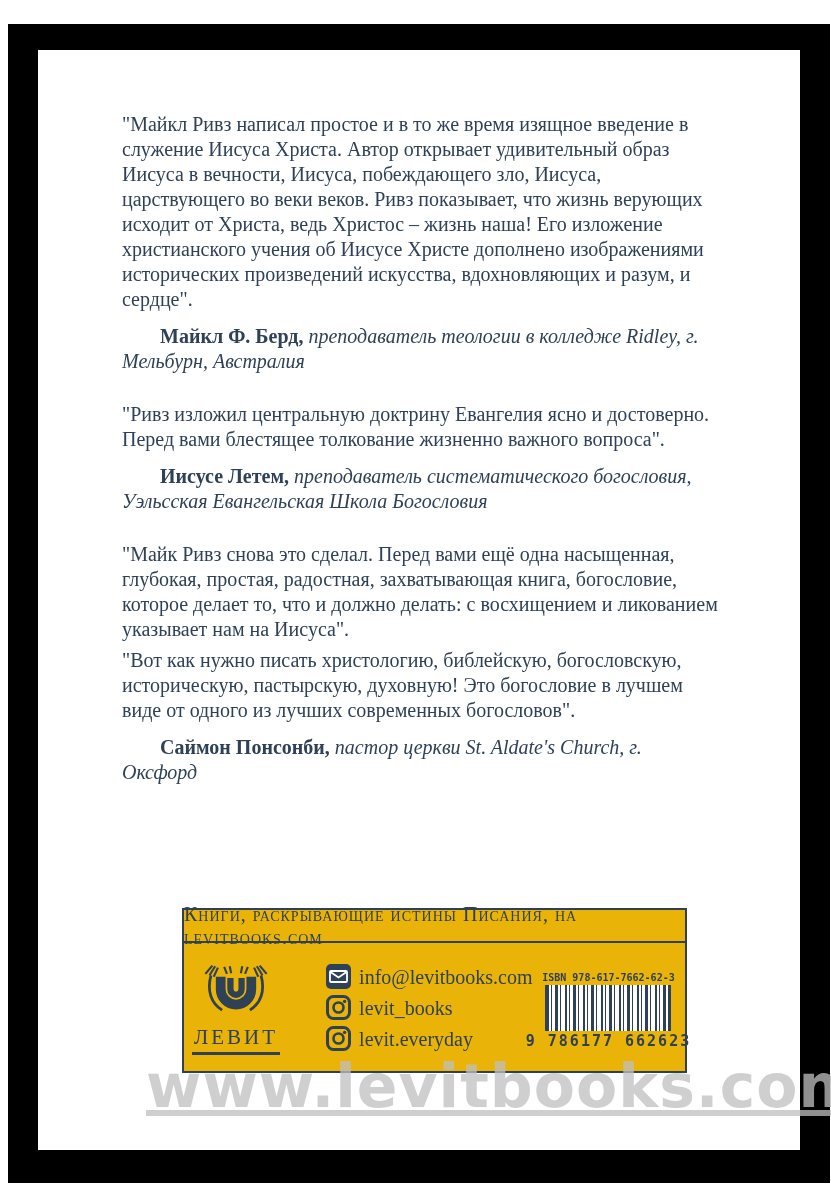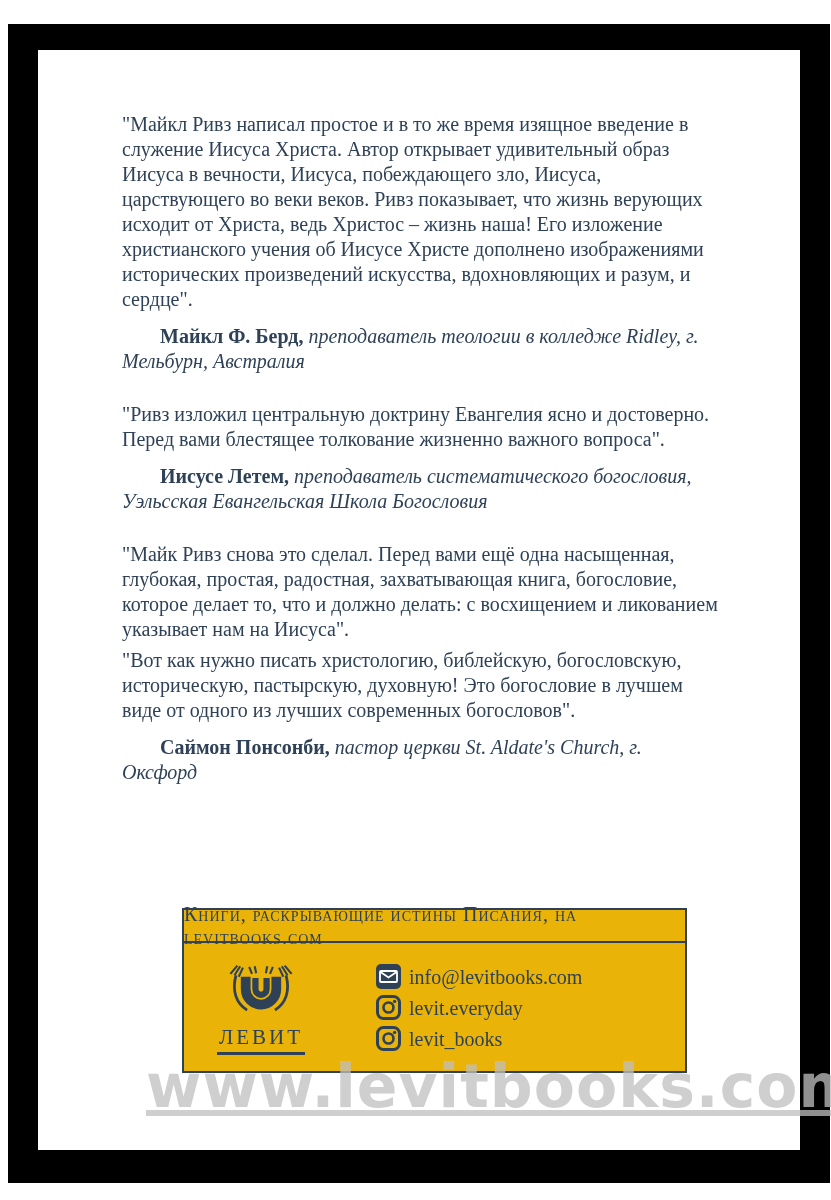--- a/index.html
+++ b/index.html
@@ -137,34 +137,39 @@
             <span class="label">info@levitbooks.com</span>
           </div>
 
 
           <div class="c-row">
             <svg class="c-icon" viewBox="0 0 25 25">
               <rect class="s" x="1.5" y="1.5" width="22" height="22" rx="6" stroke-width="3"></rect>
               <circle class="s" cx="12.5" cy="12.5" r="5" stroke-width="2.6"></circle>
               <circle class="f" cx="18.6" cy="6.4" r="1.7"></circle>
             </svg>
-            <span class="label">levit.everyday</span>
+            <span class="label">levit_books</span>
           </div>
 
           <div class="c-row">
             <svg class="c-icon" viewBox="0 0 25 25">
               <rect class="s" x="1.5" y="1.5" width="22" height="22" rx="6" stroke-width="3"></rect>
               <circle class="s" cx="12.5" cy="12.5" r="5" stroke-width="2.6"></circle>
               <circle class="f" cx="18.6" cy="6.4" r="1.7"></circle>
             </svg>
-            <span class="label">levit_books</span>
+            <span class="label">levit.everyday</span>
           </div>
 
         </div>
 
+        <div class="barcode-col">
+          <div class="isbn-label">ISBN 978-617-7662-62-3</div>
+          <div class="bars"></div>
+          <div class="isbn-digits">9 786177 662623</div>
+        </div>
 
       </div>
     </div>
 
   </div>
 </div>
 
 <div class="watermark">www.levitbooks.com</div>
 
 </body></html>

